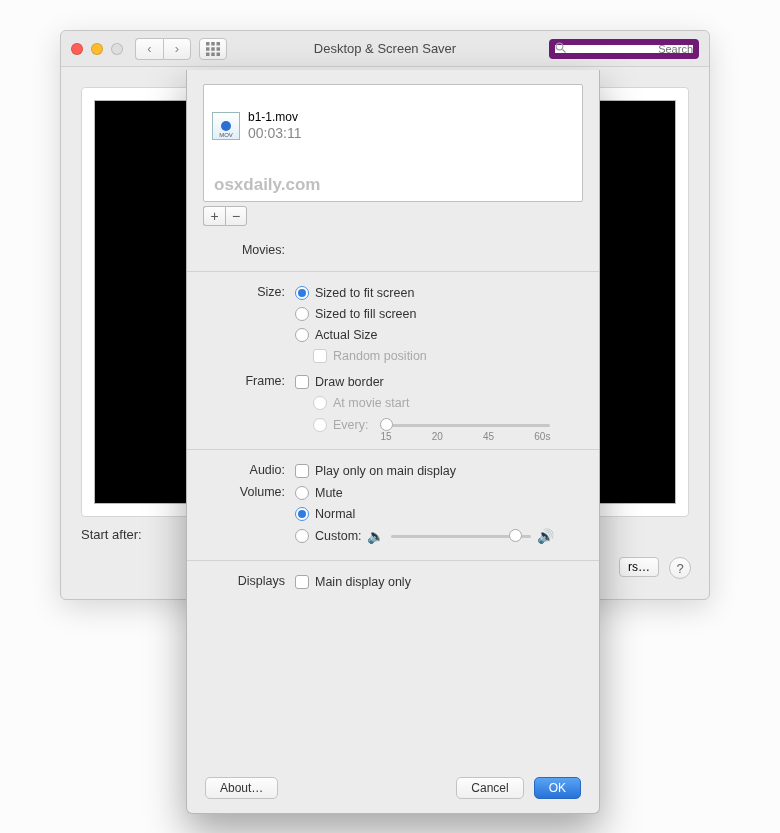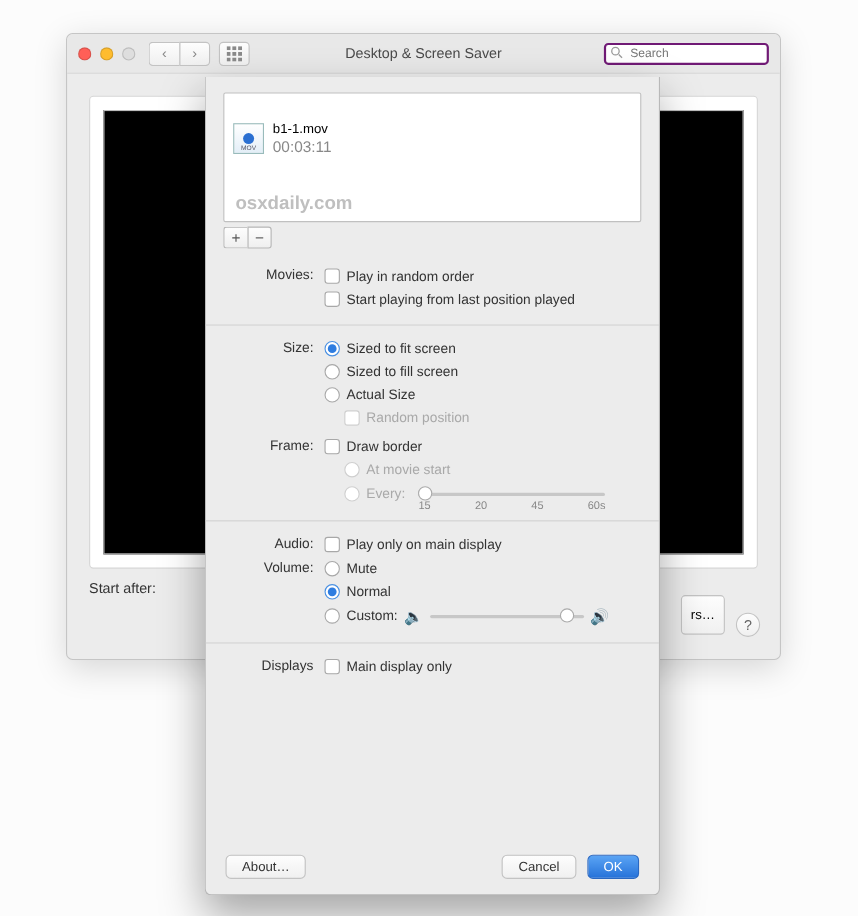--- a/index.html
+++ b/index.html
@@ -14,36 +14,36 @@
 .dot.yellow { background: #febc2e; }
 .dot.green { background: #dedede; }
 .navseg { margin-left: 12px; display: flex; }
 .segbtn { width: 28px; height: 22px; background: linear-gradient(#fdfdfd,#f0f0f0); border: 1px solid #c3c3c3; display: flex; align-items: center; justify-content: center; color: #888; font-size: 13px; }
 .segbtn:first-child { border-radius: 4px 0 0 4px; border-right: none; }
 .segbtn:last-child { border-radius: 0 4px 4px 0; }
 .gridbtn { margin-left: 8px; width: 28px; height: 22px; background: linear-gradient(#fdfdfd,#f0f0f0); border: 1px solid #c3c3c3; border-radius: 4px; display:flex;align-items:center;justify-content:center; }
 .gridsvg { width:14px; height:14px; }
 .wtitle { position: absolute; left: 50%; transform: translateX(-50%); font-size: 13px; color: #4a4a4a; }
 .searchwrap { position: absolute; right: 10px; }
-.search { width: 150px; height: 20px; border-radius: 4px; border: 2px solid #701a75; background: #fff; font-size: 11px; padding-left: 22px; color: #999; }
+.search { width: 150px; height: 20px; border-radius: 4px; border: 6px solid #701a75; background: #fff; font-size: 11px; padding-left: 22px; color: #999; text-align: right; }
 .search-icon { position: absolute; left: 6px; top: 3px; width: 12px; height: 12px; color: #999; }
 
 
 .content { padding: 20px 20px; }
 .panel { background: #fff; border: 1px solid #d6d6d6; border-radius: 4px; height: 430px; padding: 12px; display: flex; gap: 14px; }
 .thumbs { width: 70px; display: flex; flex-direction: column; gap: 6px; }
 .thumb { display:flex; flex-direction:column; align-items:center; gap:2px; }
 .thumb-img { width: 62px; height: 42px; border: 1px solid #bbb; border-radius: 2px; background-size: cover; background-position: center; }
 .thumb-label { font-size: 10px; color: #333; text-align: center; white-space: nowrap; overflow:hidden; text-overflow:ellipsis; max-width:62px; }
 .thumb.sel .thumb-label { background: #3e8ee8; color: #fff; border-radius: 3px; padding: 0 3px; }
 .thumb.sel .thumb-img { outline: 2px solid #6aa4e2; }
 .preview { flex: 1; background: #000; border: 1px solid #bbb; }
 
 .startrow { margin-top: 10px; display: flex; align-items: center; gap: 8px; font-size: 13px; color: #333; }
-.optsbtn { position: absolute; right: 50px; bottom: 22px; height: 36px; padding: 0 8px; font-size: 12px; background: linear-gradient(#fdfdfd,#f0f0f0); border:1px solid #c3c3c3; border-radius:4px; }
+.optsbtn { position: absolute; right: 50px; bottom: 22px; height: 20px; padding: 0 8px; font-size: 12px; background: linear-gradient(#fdfdfd,#f0f0f0); border:1px solid #c3c3c3; border-radius:4px; }
 .helpbtn { position: absolute; right: 18px; bottom: 20px; width: 22px; height:22px; border-radius:50%; border:1px solid #c3c3c3; background: linear-gradient(#fdfdfd,#f0f0f0); font-size:13px; color:#636363; display:flex;align-items:center;justify-content:center; }
 
 
 .sheet { position: absolute; left: 186px; top: 70px; width: 414px; height: 744px; background: #ececec; border-radius: 0 0 6px 6px; box-shadow: 0 18px 40px rgba(0,0,0,0.35); border: 1px solid #b8b8b8; border-top:none; }
 .movielist { margin: 14px 16px 0 16px; background:#fff; border:1px solid #c0c0c0; height: 118px; border-radius:2px; position:relative; }
 .movierow { display:flex; align-items:center; gap:8px; padding: 6px 8px; margin-top: 20px; }
 .movicon { width: 28px; height:28px; border:1px solid #9bb; background: linear-gradient(#fff,#e3eef7); display:flex; align-items:center; justify-content:center; font-size:7px; color:#447; position:relative; }
 .movicon::after { content:"MOV"; position:absolute; bottom:1px; font-size:6px; color:#556; }
 .play { width:10px;height:10px; border-radius:50%; background:#2a6fd1; }
 .movmeta { display:flex; flex-direction:column; line-height:1.15; }
@@ -148,30 +148,20 @@
     <div class="watermark">osxdaily.com</div>
   </div>
   <div class="addremove">
     <div class="sqbtn">+</div>
     <div class="sqbtn">−</div>
   </div>
 
   <div class="section">
     <div class="row">
       <div class="lbl">Movies:</div>
-      <div class="opts">
-        <label class="optrow">
-            <span class="check"></span>
-            <span>Play in random order</span>
-          </label>
-        <label class="optrow">
-            <span class="check"></span>
-            <span>Start playing from last position played</span>
-          </label>
-      </div>
     </div>
   </div>
 
   <div class="section divider">
     <div class="row">
       <div class="lbl">Size:</div>
       <div class="opts">
         <label class="optrow">
             <span class="radio on"></span>
             <span>Sized to fit screen</span>

